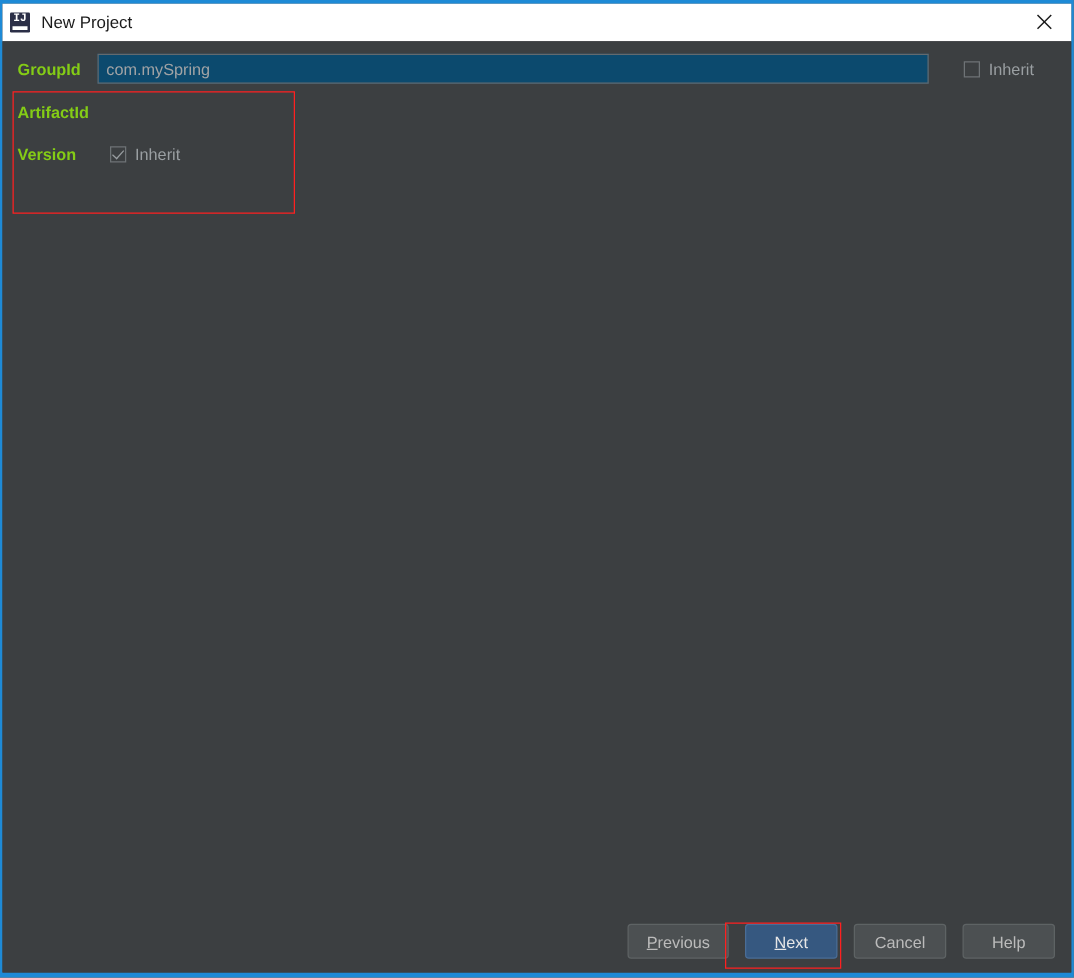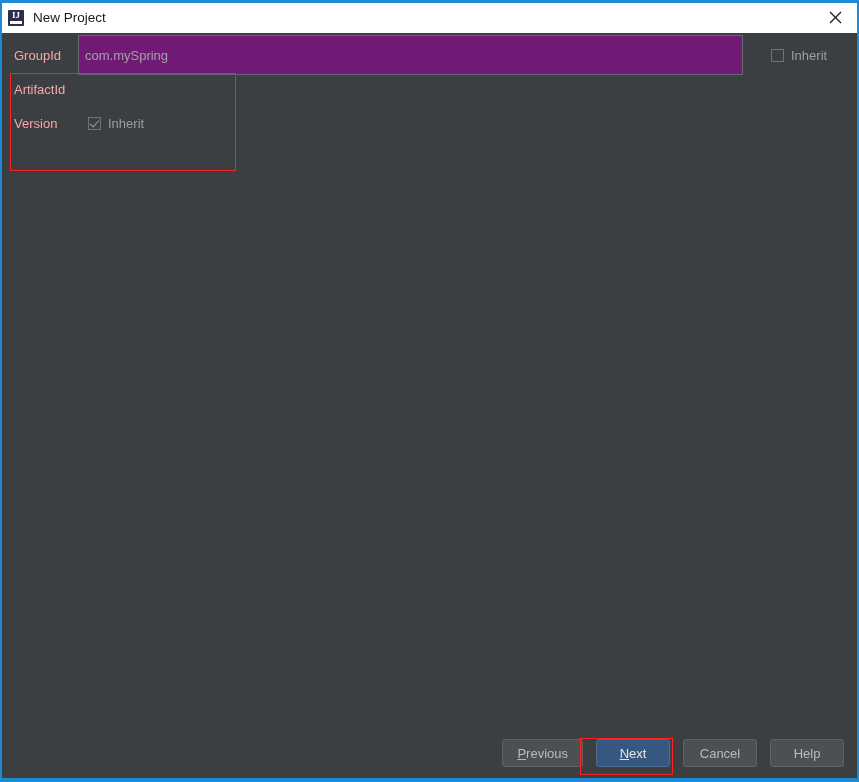--- a/index.html
+++ b/index.html
@@ -46,21 +46,21 @@
     margin-left: 6px;
     background: #2b2f47;
     border-radius: 1px;
     position: relative;
     flex: 0 0 auto;
   }
   #app-icon .ij-text {
     position: absolute;
     left: 0; right: 0; top: 0;
     text-align: center;
-    font-family: Liberation Serif, serif;
+    font-family: Liberation Mono, monospace;
     font-size: 9px;
     font-weight: bold;
     color: #ffffff;
     line-height: 11px;
     letter-spacing: 0px;
   }
   #app-icon .ij-bar {
     position: absolute;
     left: 2px; right: 2px;
     bottom: 2px;
@@ -108,27 +108,28 @@
     position: relative;
     height: 34px;
     display: flex;
     align-items: center;
   }
   .field-label {
     width: 68px;
     padding-left: 4px;
     box-sizing: border-box;
     font-size: 13px;
-    color: #fca5a5;
+    color: #84cc16;
     white-space: nowrap;
+    font-weight: bold;
   }
   .field-input {
     box-sizing: border-box;
-    height: 40px;
-    background: #701a75;
+    height: 24px;
+    background: #0c4a6e;
     border: 1px solid #646a6e;
     color: #a1a3a5;
     font-size: 13px;
     line-height: 22px;
     padding: 0 6px;
     flex: 1 1 auto;
     margin-right: 18px;
     outline: none;
     font-family: "Liberation Sans", sans-serif;
   }

